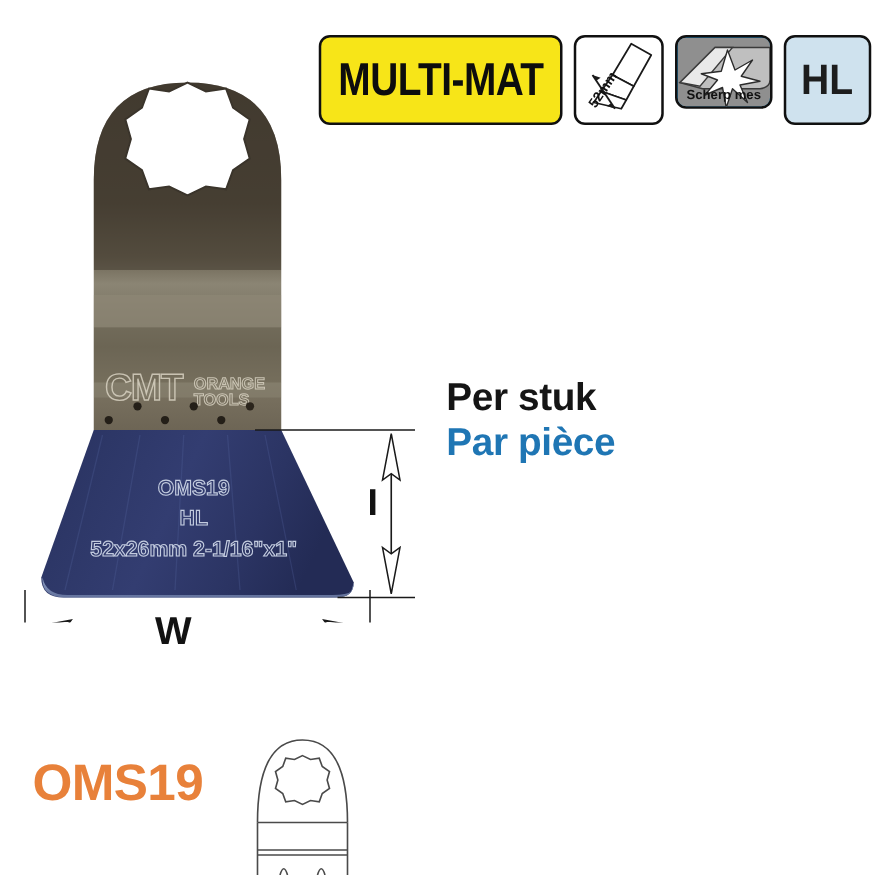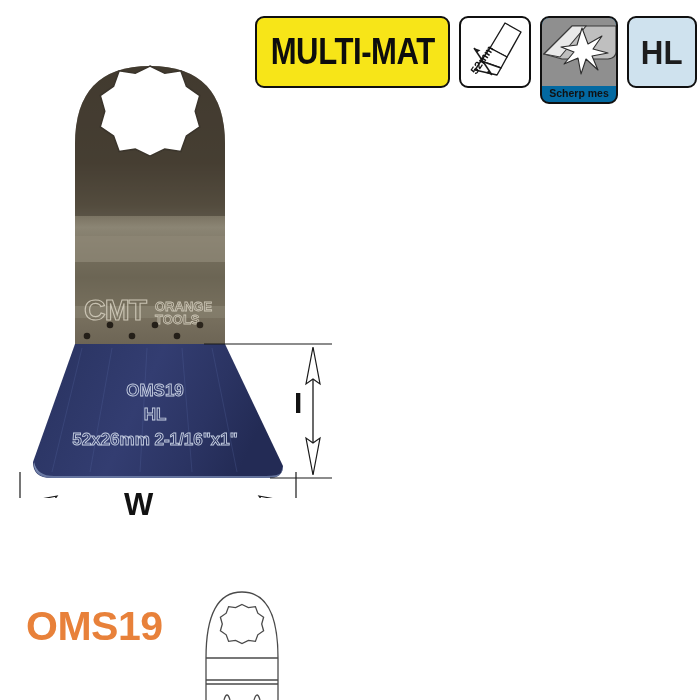--- a/index.html
+++ b/index.html
@@ -19,21 +19,21 @@
     position: absolute;
     inset: 0;
     width: 700px;
     height: 700px;
   }
 
   
   .badge-row {
     position: absolute;
     left: 255px;
-    top: 16px;
+    top: 28px;
     height: 78px;
     display: flex;
     align-items: flex-start;
     gap: 9px;
   }
   .badge {
     position: relative;
     box-sizing: border-box;
     border: 2.5px solid #101010;
     border-radius: 9px;
@@ -58,21 +58,21 @@
     font-family: "Liberation Sans", sans-serif;
   }
 
   .badge-size {
     width: 72px;
     height: 72px;
     background: #ffffff;
   }
   .badge-sharp {
     width: 78px;
-    height: 88px;
+    height: 59px;
     background: #0369a1;
   }
   .badge-hl {
     width: 70px;
     height: 72px;
     background: #cfe2ee;
     display: flex;
     align-items: center;
     justify-content: center;
   }
@@ -293,20 +293,24 @@
         <line x1="10" y1="455" x2="282" y2="455" stroke-width="1.3"></line>
         <path d="M8 455 L45 448 L40 455 L45 462 Z" fill="#ffffff" stroke="#1a1a1a" stroke-width="1.2"></path>
         <path d="M284 455 L247 448 L252 455 L247 462 Z" fill="#ffffff" stroke="#1a1a1a" stroke-width="1.2"></path>
       </g>
     </svg>
   </div>
 
   <div class="dim-label dim-i">I</div>
   <div class="dim-label dim-w">W</div>
 
+  <div class="side-text">
+    <div class="line1">Per stuk</div>
+    <div class="line2">Par pièce</div>
+  </div>
 
   <div class="bottom-code">OMS19</div>
 
   <div class="bottom-drawing">
     <svg width="140" height="120" viewBox="0 0 140 120">
       <g fill="none" stroke="#4a4a4a" stroke-width="1.3">
         <path d="M26 78 Q26 12 62 12 Q98 12 98 78"></path>
         <line x1="26" y1="78" x2="98" y2="78"></line>
         <line x1="26" y1="78" x2="26" y2="120"></line>
         <line x1="98" y1="78" x2="98" y2="120"></line>

